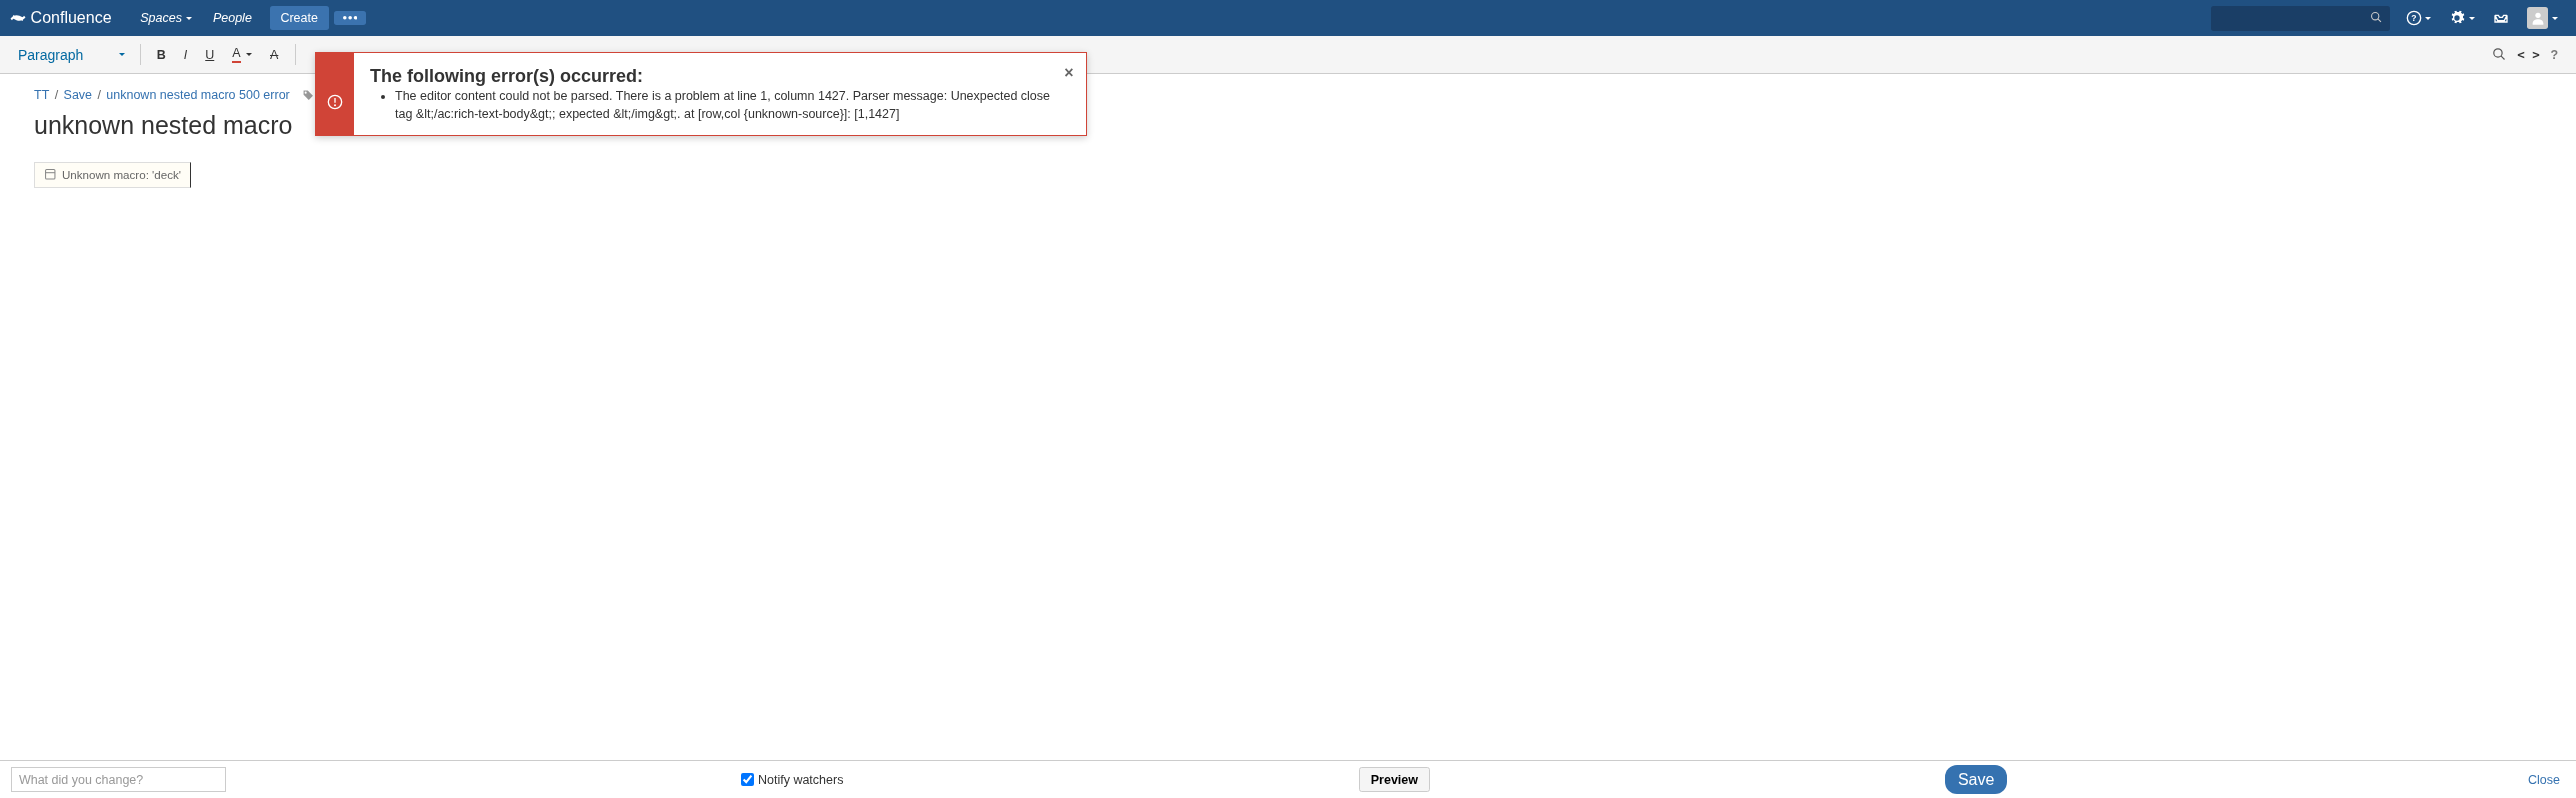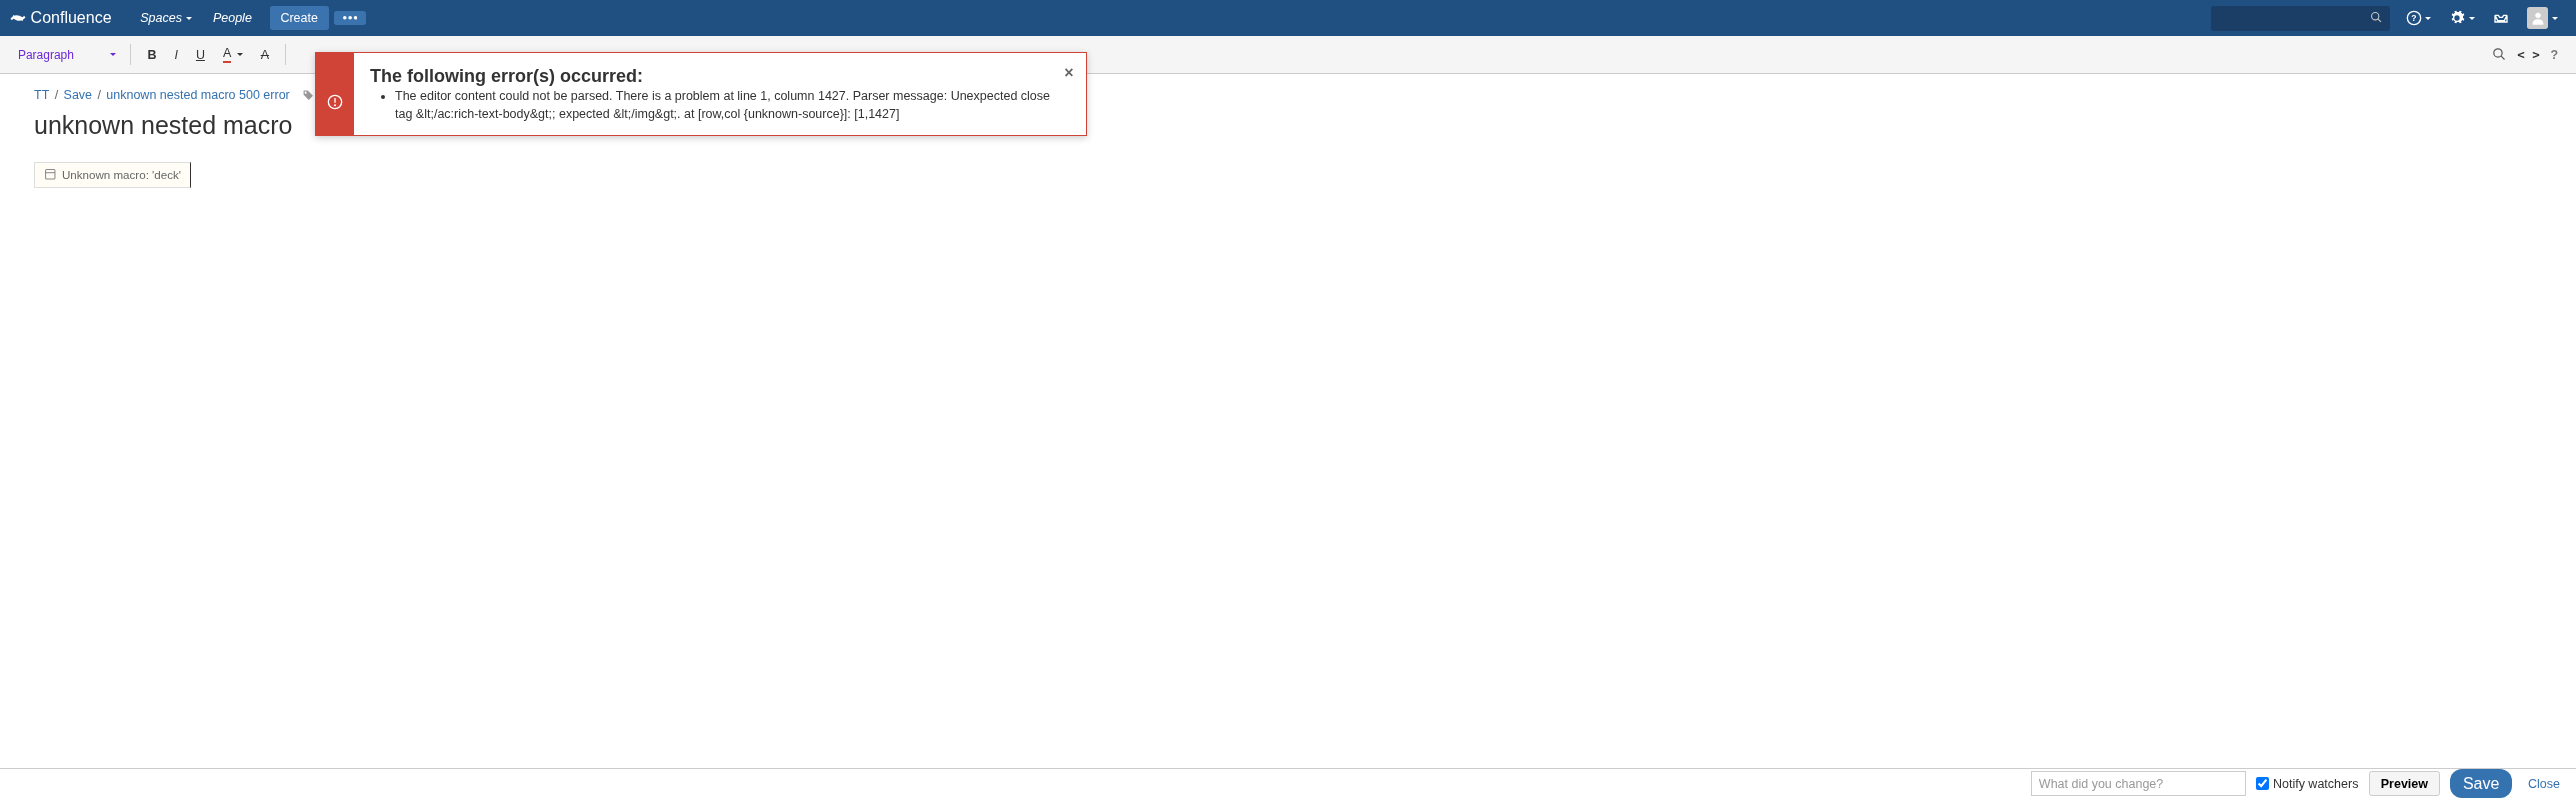--- a/index.html
+++ b/index.html
@@ -15,21 +15,21 @@
 .dots-btn { background: #3b73af; border: none; padding: 5.4px 9px; border-radius: 2.7px; margin-left: 5.4px; cursor: pointer; display: flex; align-items: center; }
 .header-spacer { flex: 1; }
 .search-box { background: #1a3e66; border: none; height: 25px; width: 179px; padding: 0 27px 0 7.2px; color: #fff; border-radius: 2.7px; }
 .search-wrap { position: relative; margin-right: 7.2px; }
 .search-wrap .sicon { position: absolute; right: 7.2px; top: 5.4px; }
 .header-icon { padding: 0 9px; cursor: pointer; display: flex; align-items: center; }
 .avatar { width: 21.5px; height: 21.5px; background: #ccc; border-radius: 2.7px; display: flex; align-items: center; justify-content: center; }
 
 
 .toolbar { background: #f5f5f5; border-bottom: 0.9px solid #ccc; height: 38px; display: flex; align-items: center; padding: 0 10.7px; }
-.format-dd { display: flex; align-items: center; gap: 36px; padding: 3.6px 7.2px; cursor: pointer; font-size: 12px; color: #6d28d9; justify-content: flex-end; }
+.format-dd { display: flex; align-items: center; gap: 36px; padding: 3.6px 7.2px; cursor: pointer; font-size: 14px; color: #0369a1; justify-content: flex-end; }
 .tb-sep { width: 0.9px; height: 21.5px; background: #ccc; margin: 0 7.2px; }
 .tb-btn { padding: 3.6px 9px; cursor: pointer; color: #333; font-size: 12.5px; display: flex; align-items: center; }
 .tb-btn.bold-b { font-weight: bold; }
 .tb-btn.ital-b { font-style: italic; }
 .tb-btn.under-b { text-decoration: underline; }
 .tb-spacer { flex: 1; }
 .tb-right { display: flex; align-items: center; gap: 10.7px; padding-right: 7.2px; }
 
 
 .content { padding: 14.3px 34px; position: relative; }
@@ -42,21 +42,21 @@
 
 
 .error-dialog { position: absolute; top: 52px; left: 315px; width: 772px; background: #fff; border: 0.9px solid #d04437; box-shadow: 0 1.8px 7.2px rgba(0,0,0,0.2); display: flex; }
 .error-side { width: 38px; background: #d04437; display: flex; align-items: flex-start; justify-content: center; padding-top: 41px; }
 .error-body { flex: 1; padding: 12.5px 16px; position: relative; }
 .error-title { font-weight: bold; font-size: 18px; margin-bottom: 0; }
 .error-list { padding-left: 25px; font-size: 12.5px; line-height: 1.45; color: #333; }
 .error-close { position: absolute; top: 10.7px; right: 12.5px; cursor: pointer; color: #666; font-size: 16px; font-weight: bold; }
 
 
-.footer { position: fixed; bottom: 0; left: 0; right: 0; height: 30px; background: #fff; border-top: 0.9px solid #ccc; display: flex; align-items: center; justify-content: flex-end; padding: 0 10.7px; gap: 10.7px; }
+.footer { position: fixed; bottom: 0; left: 0; right: 0; height: 38px; background: #fff; border-top: 0.9px solid #ccc; display: flex; align-items: center; justify-content: space-between; padding: 0 10.7px; gap: 10.7px; }
 .change-input { width: 215px; height: 25px; border: 0.9px solid #ccc; padding: 0 7.2px; font-size: 12.5px; color: #333; }
 .change-input::placeholder { color: #999; }
 .notify-wrap { display: flex; align-items: center; gap: 3.6px; font-size: 12.5px; }
 .preview-btn { border: 0.9px solid #ccc; background: #f5f5f5; padding: 4.5px 10.7px; border-radius: 2.7px; cursor: pointer; font-size: 12.5px; font-weight: bold; }
 .save-btn { border: none; background: #3572b0; color: #fff; padding: 5.4px 12.5px; border-radius: 12px; cursor: pointer; font-size: 16px; }
 .close-link { color: #3572b0; cursor: pointer; font-size: 12.5px; padding: 0 5.4px; }
 
 .caret-down { display: inline-block; width: 0; height: 0; border-left: 3.6px solid transparent; border-right: 3.6px solid transparent; border-top: 3.6px solid currentColor; }
 </style>
 </head>

